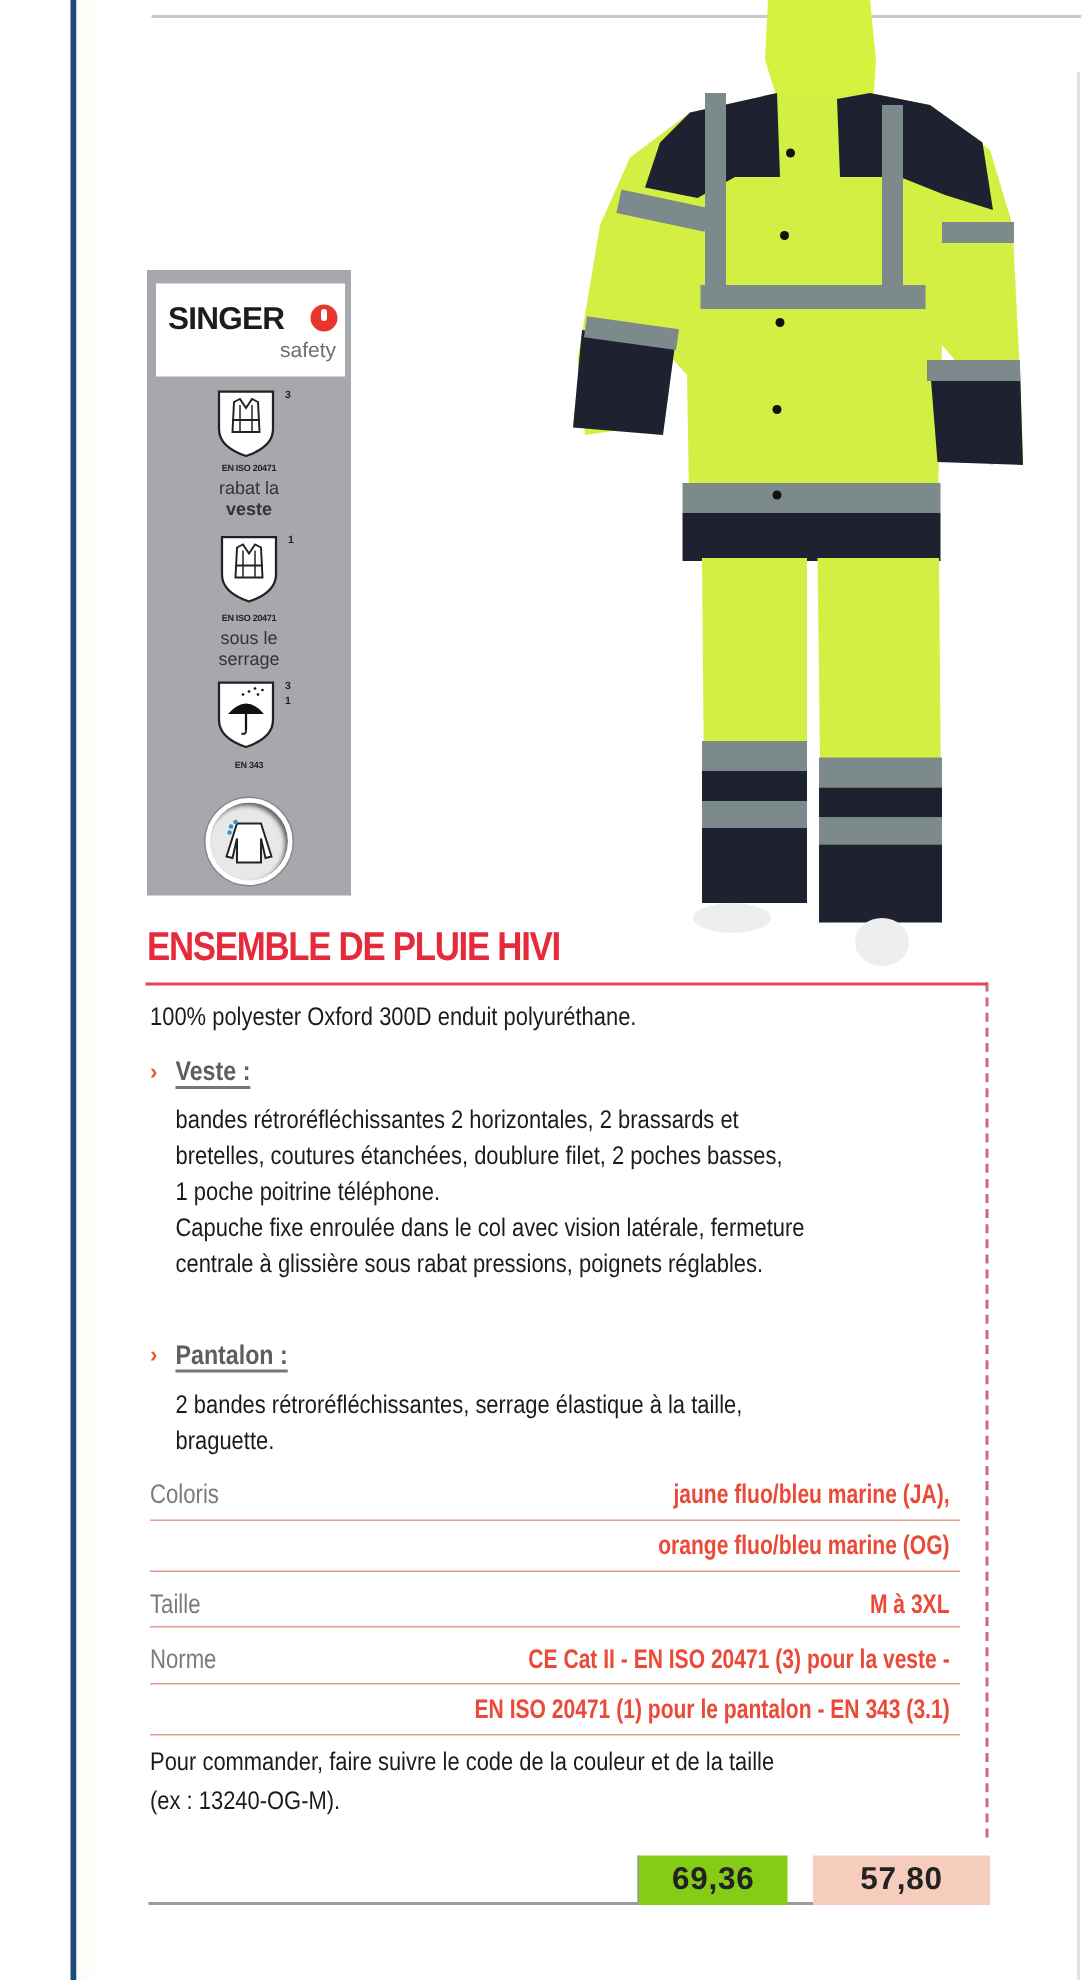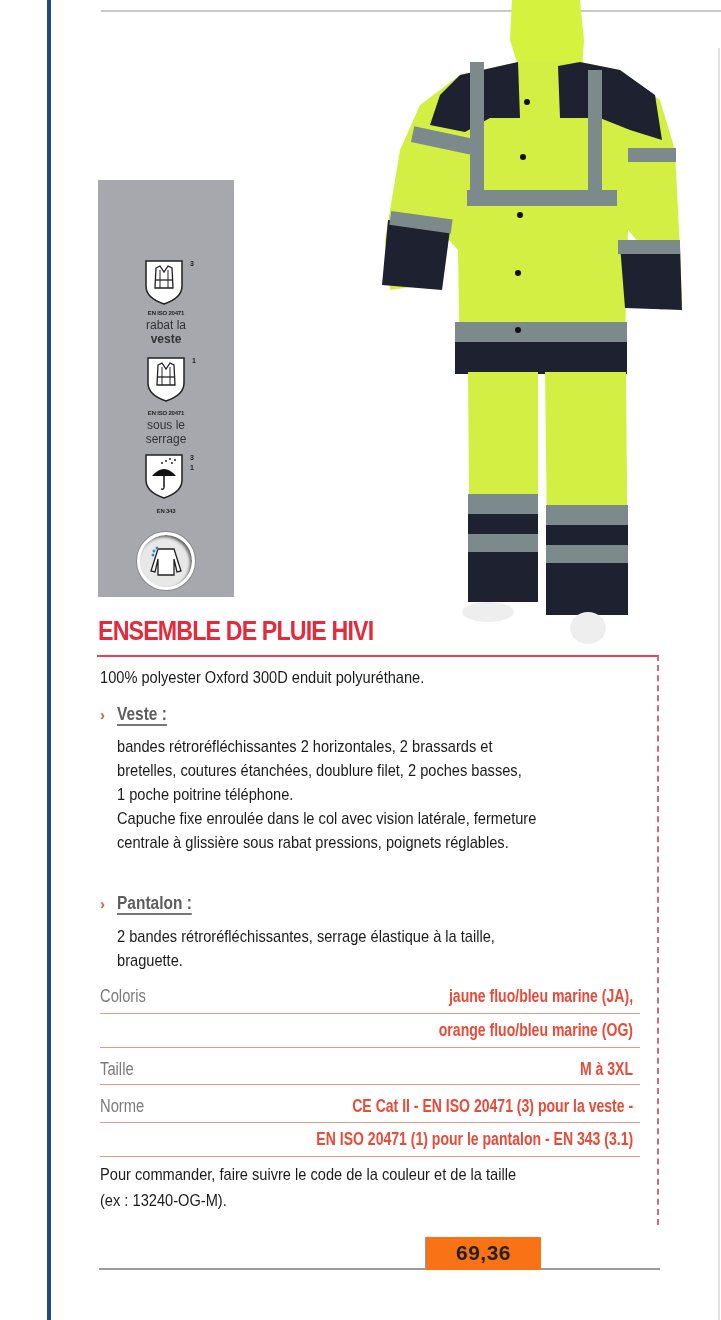--- a/index.html
+++ b/index.html
@@ -44,21 +44,21 @@
     .spec-label { position: absolute; left: 100px; font-size: 18px; color: #7b7b7b; transform: scaleX(0.82); transform-origin: left top; white-space: nowrap; }
     .spec-value { position: absolute; right: 88px; font-size: 18px; font-weight: bold; color: #ea4a38; transform: scaleX(0.78); transform-origin: right top; white-space: nowrap; }
     .spec-rule { position: absolute; left: 100px; width: 540px; height: 1px; background: #e79a8c; }
 
     
     .ptable { position: absolute; left: 99px; top: 1237px; width: 561px; }
     .ptable-head { height: 32px; background: #cfcfd2; border-bottom: 3px solid #666; position: relative; }
     .ptable-row { height: 33px; position: relative; border-bottom: 2px solid #9a9a9a; }
     .ph { position: absolute; top: 6px; font-size: 16px; font-weight: bold; color: #222; transform: scaleX(0.82); white-space: nowrap; }
     .cell-ref { position: absolute; left: 0; top: 0; width: 325px; height: 33px; background: #e5e5e7; }
-    .cell-ttc { position: absolute; left: 326px; top: 0; width: 116px; height: 33px; background: #f97316; border-left: 1px solid #999; }
+    .cell-ttc { position: absolute; left: 326px; top: 0; width: 100px; height: 33px; background: #84cc16; border-left: 1px solid #999; }
     .cell-ht { position: absolute; left: 443px; top: 0; width: 118px; height: 33px; background: #f6cdbd; }
     .ref-text { position: absolute; left: 10px; top: 6px; font-size: 17px; font-weight: bold; font-style: italic; color: #222; }
     .price { position: absolute; width: 100%; text-align: center; top: 4px; font-size: 21px; font-weight: bold; color: #222; letter-spacing: 0.5px; }
   </style>
 </head>
 <body>
 
 <div class="left-bar"></div>
 <div class="left-shade"></div>
 <div class="top-rule"></div>
@@ -104,20 +104,25 @@
     <rect x="176" y="525" width="82" height="20" fill="#1e2130"></rect>
     <rect x="176" y="545" width="82" height="18" fill="#7d8a8c"></rect>
     <rect x="176" y="563" width="82" height="52" fill="#1e2130"></rect>
 
     <ellipse cx="118" cy="612" rx="26" ry="10" fill="#eeeeee"></ellipse>
     <ellipse cx="218" cy="628" rx="18" ry="16" fill="#eeeeee"></ellipse>
   </svg>
 </div>
 
 <div class="brand-panel">
+  <div class="brand-logo">
+    <span class="brand-name">SINGER</span>
+    <span class="brand-dot"></span>
+    <span class="brand-sub">safety</span>
+  </div>
 
   <div class="pict" style="left:44px; top:78px;">
     <svg viewBox="0 0 44 48">
         <path d="M4 3 H40 V28 Q40 40 22 46 Q4 40 4 28 Z" fill="#fff" stroke="#222" stroke-width="1.5"></path>
         <path d="M14 10 L18 8 L22 14 L26 8 L30 10 L31 30 L13 30 Z" fill="none" stroke="#222" stroke-width="1.3"></path>
         <line x1="13" y1="22" x2="31" y2="22" stroke="#222" stroke-width="1.3"></line>
         <line x1="18" y1="12" x2="18" y2="30" stroke="#222"></line>
         <line x1="26" y1="12" x2="26" y2="30" stroke="#222"></line>
       </svg>
   </div>
@@ -203,14 +208,17 @@
 <div class="spec-rule" style="top:1156px;"></div>
 
 <div class="txt" style="left:100px; top:1163px;">Pour commander, faire suivre le code de la couleur et de la taille</div>
 <div class="txt" style="left:100px; top:1189px;">(ex : 13240-OG-M).</div>
 
 <div class="ptable">
   <div class="ptable-row">
     <div class="cell-ttc">
       <span class="price">69,36</span>
     </div>
+    <div class="cell-ht">
+      <span class="price">57,80</span>
+    </div>
   </div>
 </div>
 
 </body></html>

